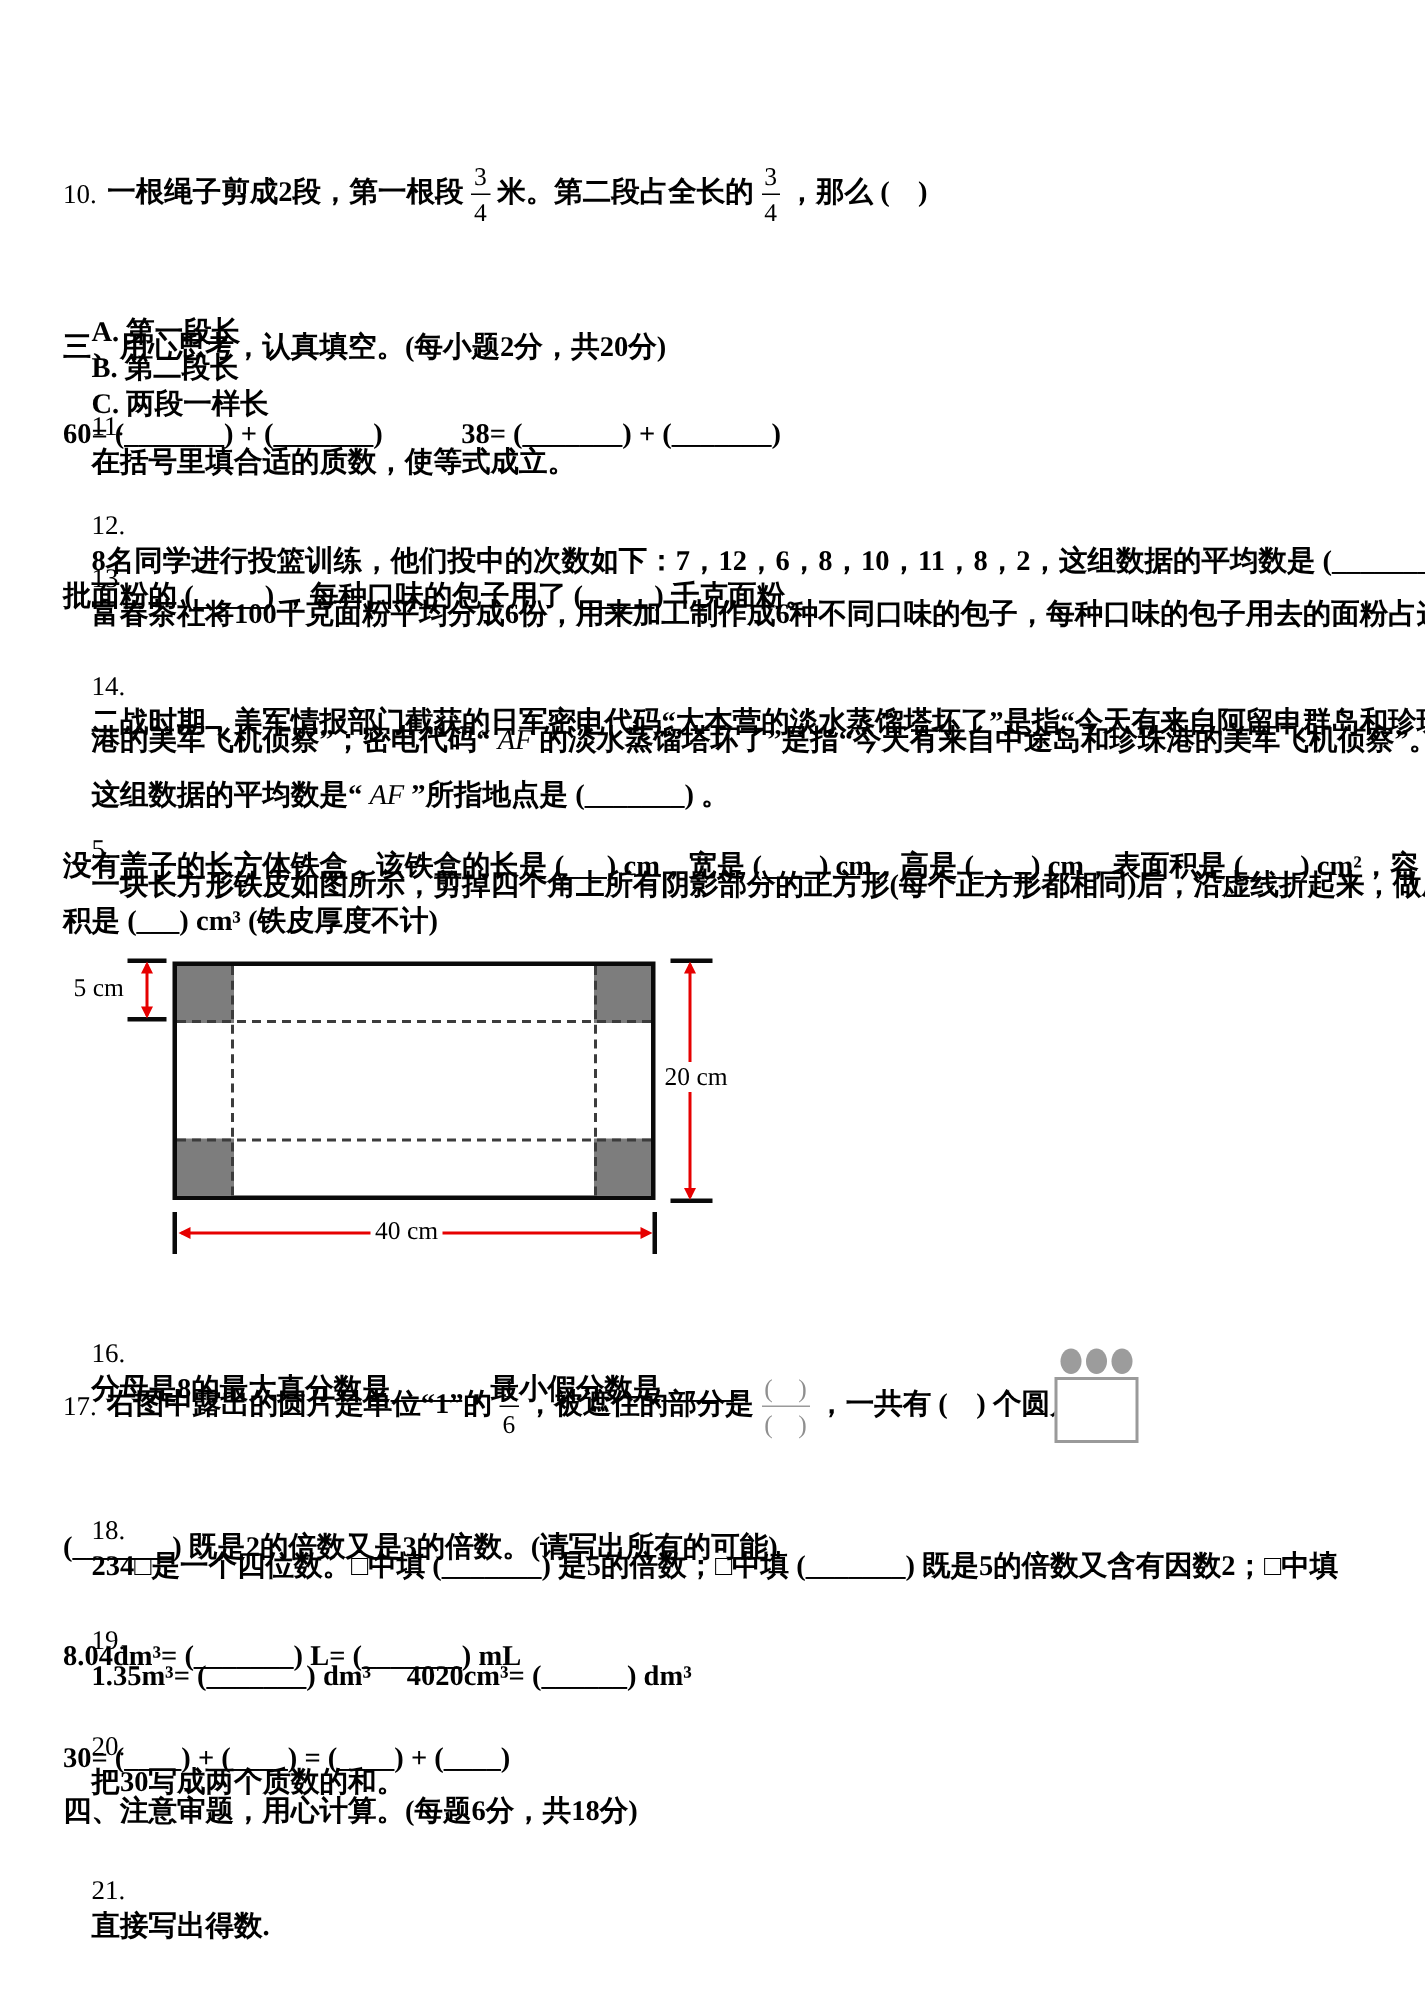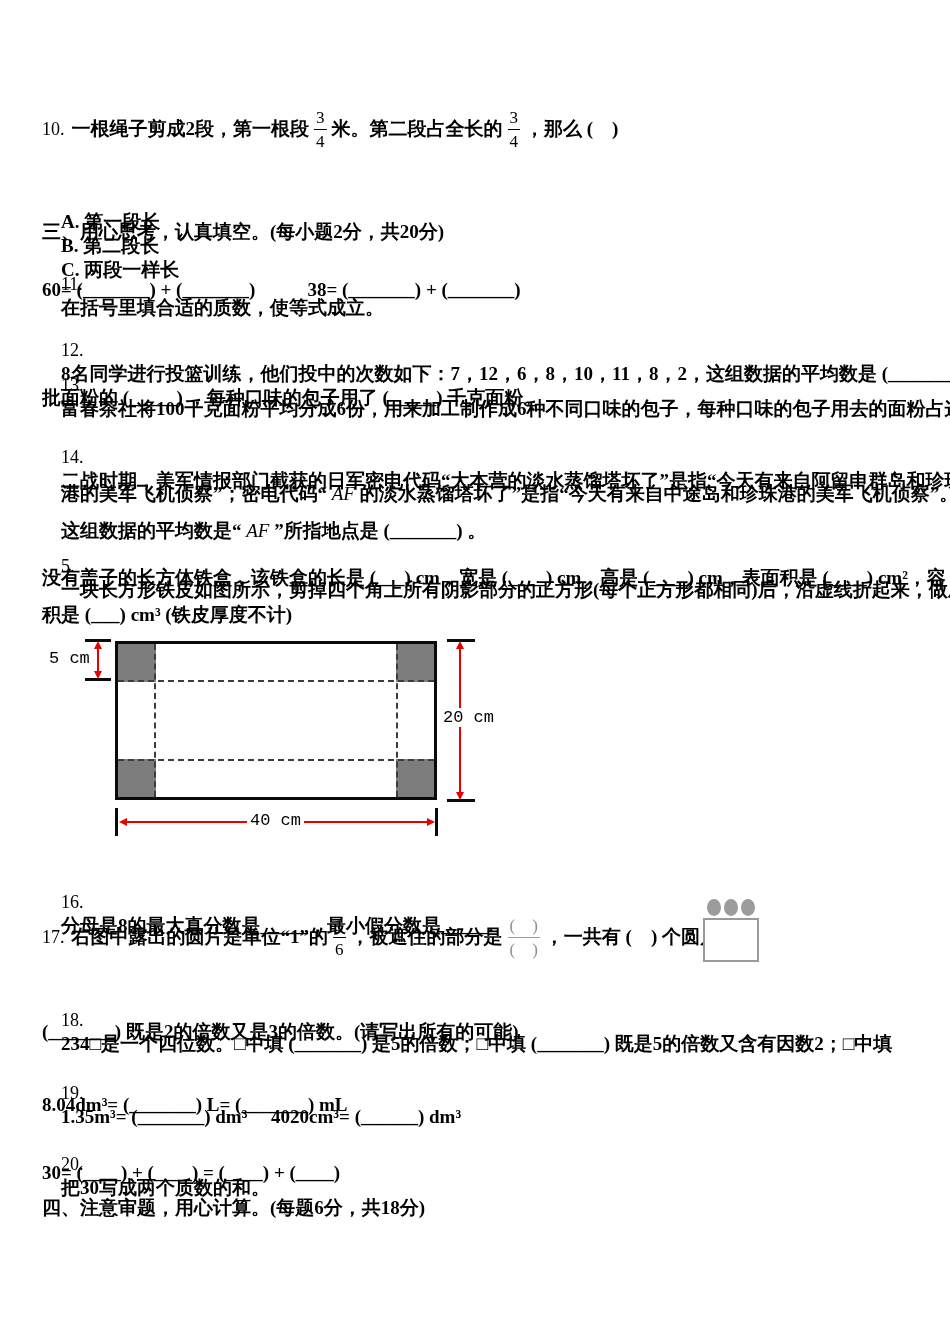--- a/index.html
+++ b/index.html
@@ -44,21 +44,21 @@
   .frac .fnum,.frac .fden { font-size:17px; padding:0 2px; }
   .frac .fbar { align-self:stretch; border-top:1.6px solid #000; margin:3px 0; }
   .frac.blank { color:#8f8f8f; }
   .frac.blank .fbar { border-top-color:#9a9a9a; }
   .it { font-style:italic; font-weight:400; }
   .opt { display:inline-block; }
   .opt-a { width:223px; }
   .opt-b { width:219px; }
 
   
-  .diagram { left:0; top:632px; width:950px; height:215px;font-family:Liberation Mono, monospace; }
+  .diagram { left:0; top:632px; width:950px; height:215px; }
   .rect {
     position:absolute; left:115px; top:9px;
     width:322px; height:159px;
     border:3px solid #0a0a0a;
     background:#fff;
   }
   .csq { position:absolute; width:38px; height:38px; background:#7d7d7d; }
   .csq.tl { left:0; top:0; }
   .csq.tr { right:0; top:0; }
   .csq.bl { left:0; bottom:0; }
@@ -230,14 +230,18 @@
   <div class="abs line" style="top:1093px;">8.04dm³= (_______) L= (_______) mL</div>
 
   <div class="abs line" style="top:1128px;">
     <span class="qnum">20.</span>
     <span>把30写成两个质数的和。</span>
   </div>
   <div class="abs line" style="top:1161px;">30= (____) + (____) = (____) + (____)</div>
 
   <div class="abs line" style="top:1196px;">四、注意审题，用心计算。(每题6分，共18分)</div>
 
+  <div class="abs line" style="top:1224px;">
+    <span class="qnum">21.</span>
+    <span>直接写出得数.</span>
+  </div>
 
 </div>
 
 </body></html>

